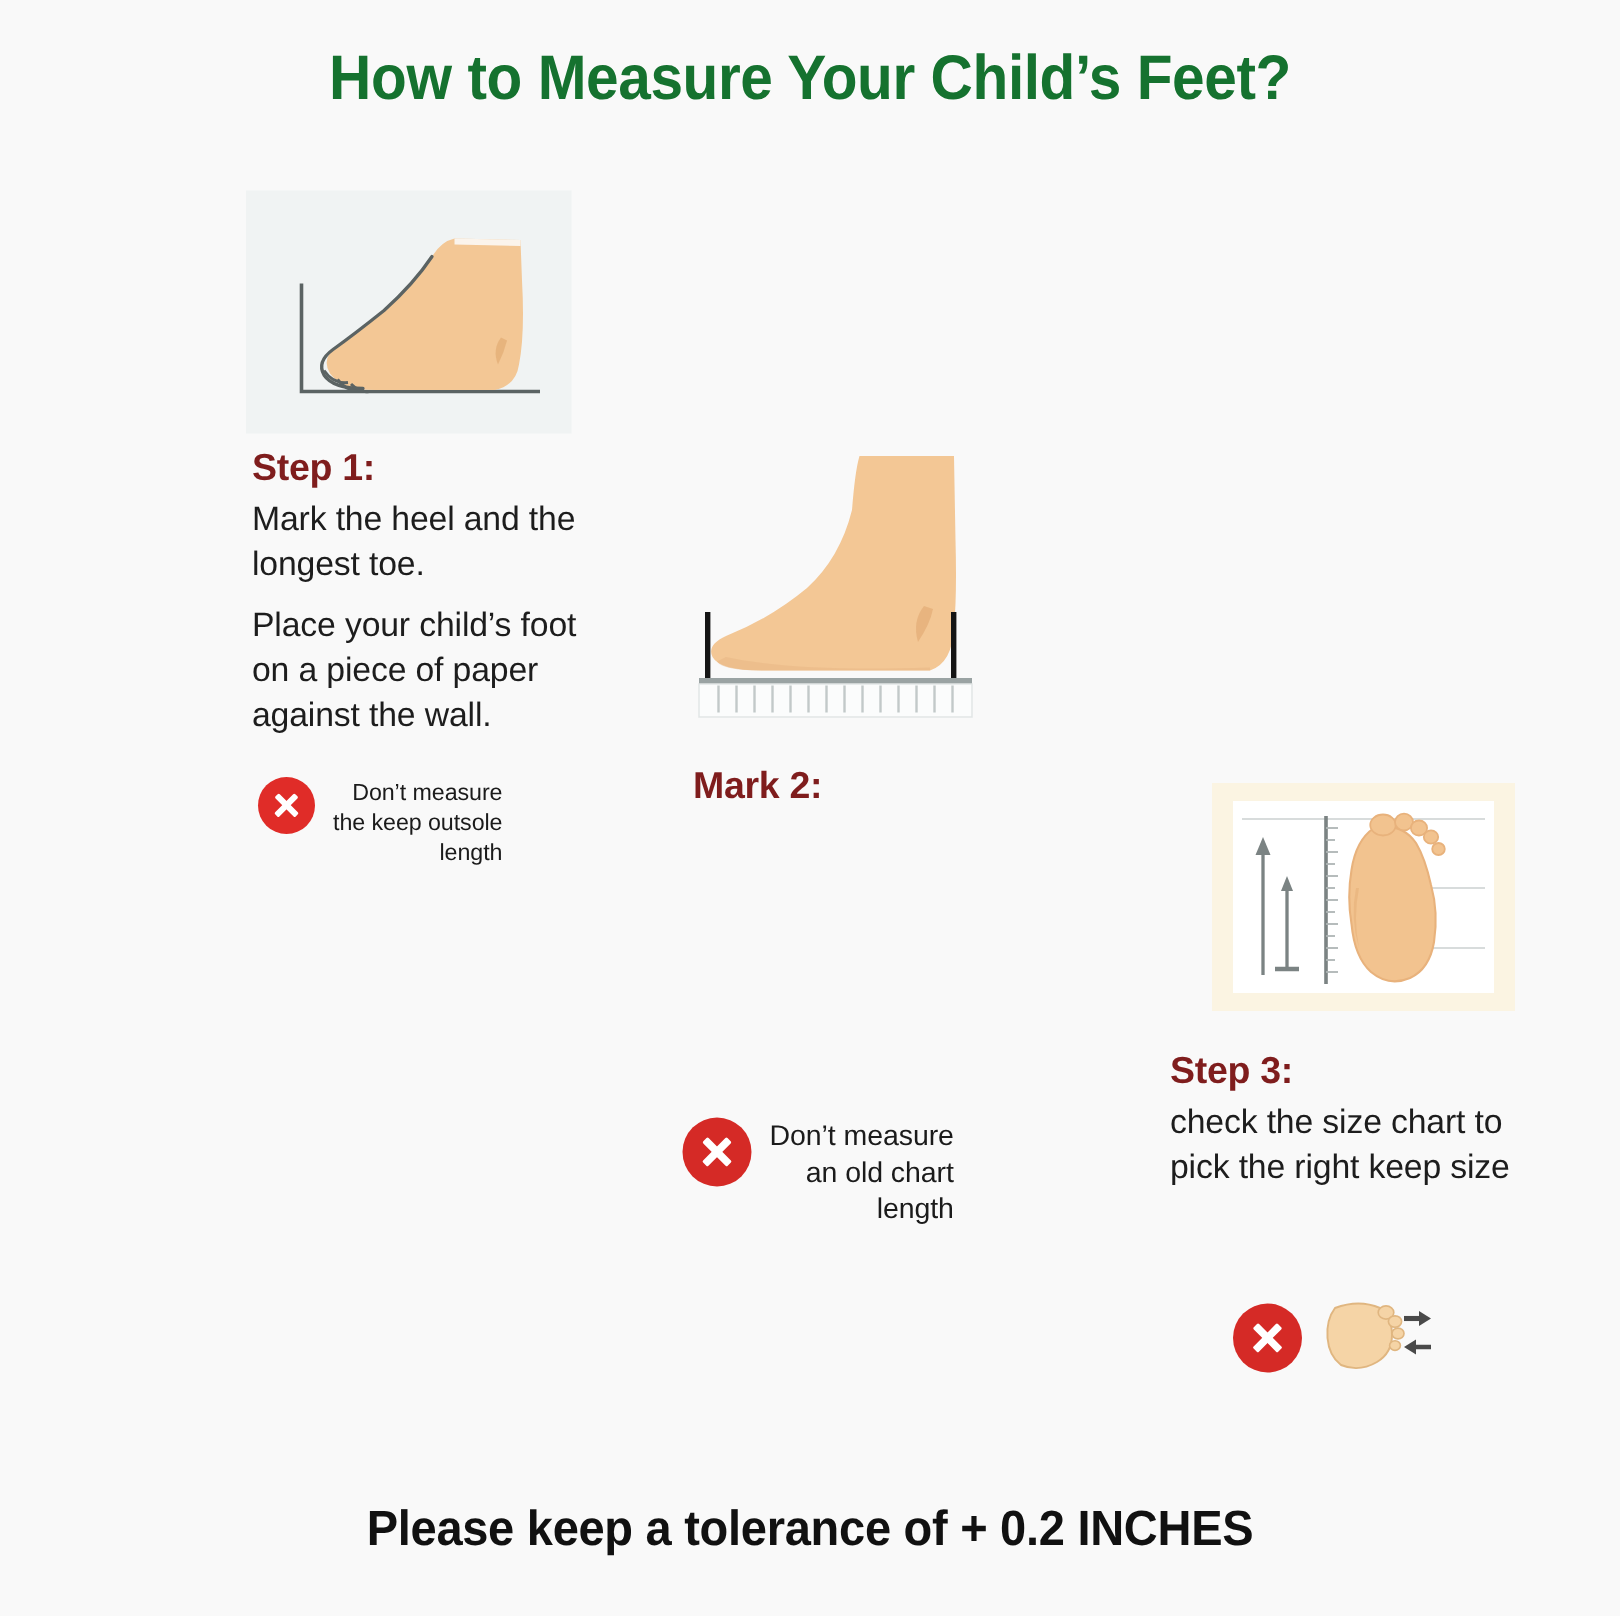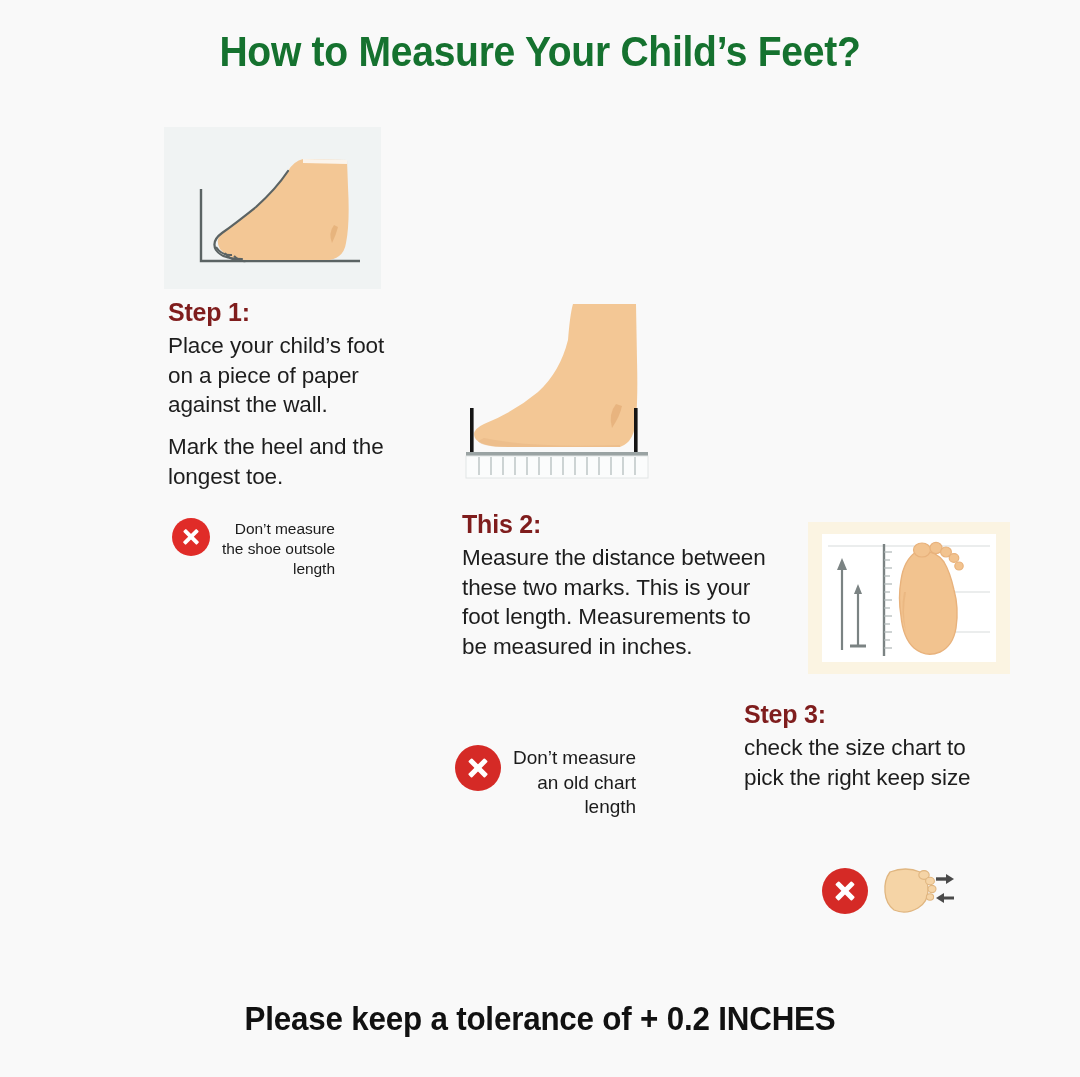--- a/index.html
+++ b/index.html
@@ -173,30 +173,30 @@
       <path d="M124 44 Q112 62 92 80 Q72 96 58 106 Q47 114 52 123 Q58 132 78 132" fill="none" stroke="#5b6363" stroke-width="2.2" stroke-linecap="round"></path>
       <path d="M52 120 q6 9 16 8" fill="none" stroke="#5b6363" stroke-width="2"></path>
       <path d="M61 126 q6 8 14 7" fill="none" stroke="#5b6363" stroke-width="2"></path>
       <path d="M70 129 q6 6 12 5" fill="none" stroke="#5b6363" stroke-width="2"></path>
     </svg>
   </div>
 
   <div class="step" style="left:168px; top:298px; width:232px;">
     <div class="step-title">Step 1:</div>
     <div class="step-body">
+      <div class="para">Mark the heel and the longest toe.</div>
       <div class="para">Place your child’s foot on a piece of paper against the wall.</div>
-      <div class="para">Mark the heel and the longest toe.</div>
     </div>
   </div>
 
   <div class="step warn" style="left:172px; top:518px; width:200px;">
     <div class="warn-badge"></div>
     <div class="warn-text">
       <div>Don’t measure</div>
-      <div>the shoe outsole</div>
+      <div>the keep outsole</div>
       <div>length</div>
     </div>
   </div>
 
   <div style="position:absolute; left:460px; top:300px; width:225px; height:185px;">
     <svg class="svgfit" viewBox="0 0 225 185">
 
       <path d="M113 4 L176 4 L177 60 Q178 98 176 118 Q175 142 160 147 L48 147
                Q20 147 15 138 Q11 130 24 124 Q54 112 78 92 Q100 72 108 40 Q110 14 113 4 Z" fill="#f3c795"></path>
 
@@ -222,24 +222,21 @@
         <line x1="127" y1="157" x2="127" y2="175"></line>
         <line x1="139" y1="157" x2="139" y2="175"></line>
         <line x1="151" y1="157" x2="151" y2="175"></line>
         <line x1="163" y1="157" x2="163" y2="175"></line>
         <line x1="175" y1="157" x2="175" y2="175"></line>
       </g>
     </svg>
   </div>
 
   <div class="step" style="left:462px; top:510px; width:312px;">
-    <div class="step-title">This 2:</div>
-    <div class="step-body">
-      <div class="para">Measure the distance between these two marks. This is your foot length. Measurements to be measured in inches.</div>
-    </div>
+    <div class="step-title">Mark 2:</div>
   </div>
 
   <div class="step warn" style="left:455px; top:745px; width:220px;">
     <div class="warn-badge dark"></div>
     <div class="warn-text big">
       <div>Don’t measure</div>
       <div>an old chart</div>
       <div>length</div>
     </div>
   </div>
@@ -291,21 +288,21 @@
           <ellipse cx="124" cy="18" rx="5.4" ry="5" fill="#f2c38f" stroke="#e8b27c" stroke-width="1.2"></ellipse>
           <ellipse cx="132" cy="24" rx="4.8" ry="4.4" fill="#f2c38f" stroke="#e8b27c" stroke-width="1.2"></ellipse>
           <ellipse cx="137" cy="32" rx="4.2" ry="4" fill="#f2c38f" stroke="#e8b27c" stroke-width="1.2"></ellipse>
 
           <path d="M82 58 Q78 78 84 98 Q80 78 84 58 Z" fill="#e6b07a" opacity="0.6"></path>
         </g>
       </svg>
     </div>
   </div>
 
-  <div class="step" style="left:744px; top:700px; width:240px;">
+  <div class="step" style="left:780px; top:700px; width:240px;">
     <div class="step-title">Step 3:</div>
     <div class="step-body">
       <div class="para">check the size chart to pick the right keep size</div>
     </div>
   </div>
 
   <div class="step warn" style="left:822px; top:860px; width:150px; align-items:center;">
     <div class="warn-badge dark"></div>
     <div style="flex:0 0 auto;">
       <svg width="76" height="58" viewBox="0 0 76 58">

